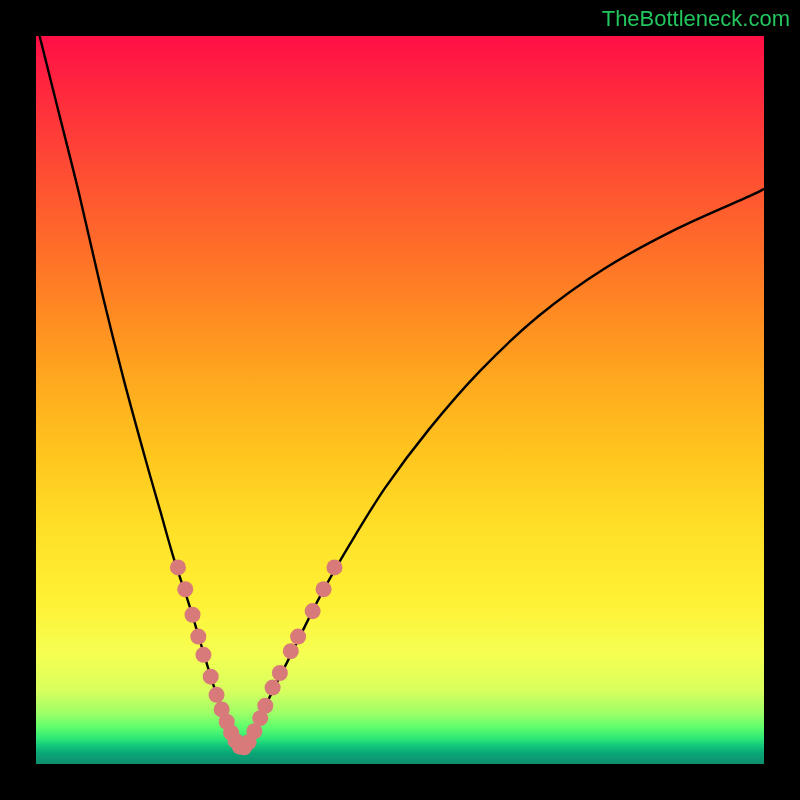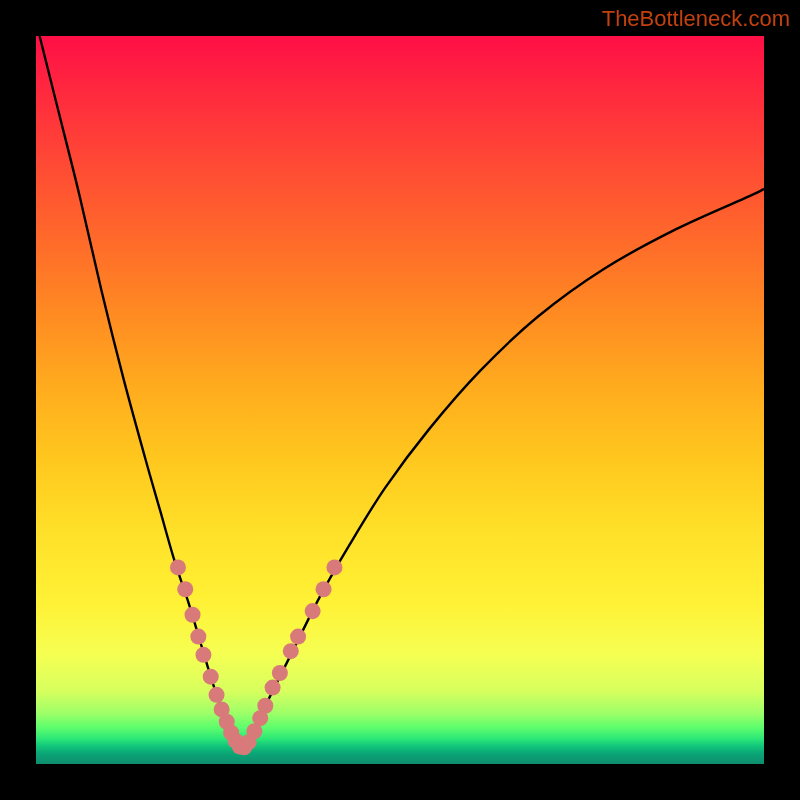--- a/index.html
+++ b/index.html
@@ -52,21 +52,21 @@
     width: 728px;
     height: 728px;
     overflow: visible;
   }
   .watermark {
     position: absolute;
     top: 6px;
     right: 10px;
     font-family: Arial, Helvetica, sans-serif;
     font-size: 22px;
-    color: #c2410c;
+    color: #22c55e;
     letter-spacing: 0px;
     user-select: none;
   }
 </style>
 </head>
 <body>
 
 <div class="frame">
   <div class="plot-area">
     <svg class="curves" viewBox="0 0 728 728">

